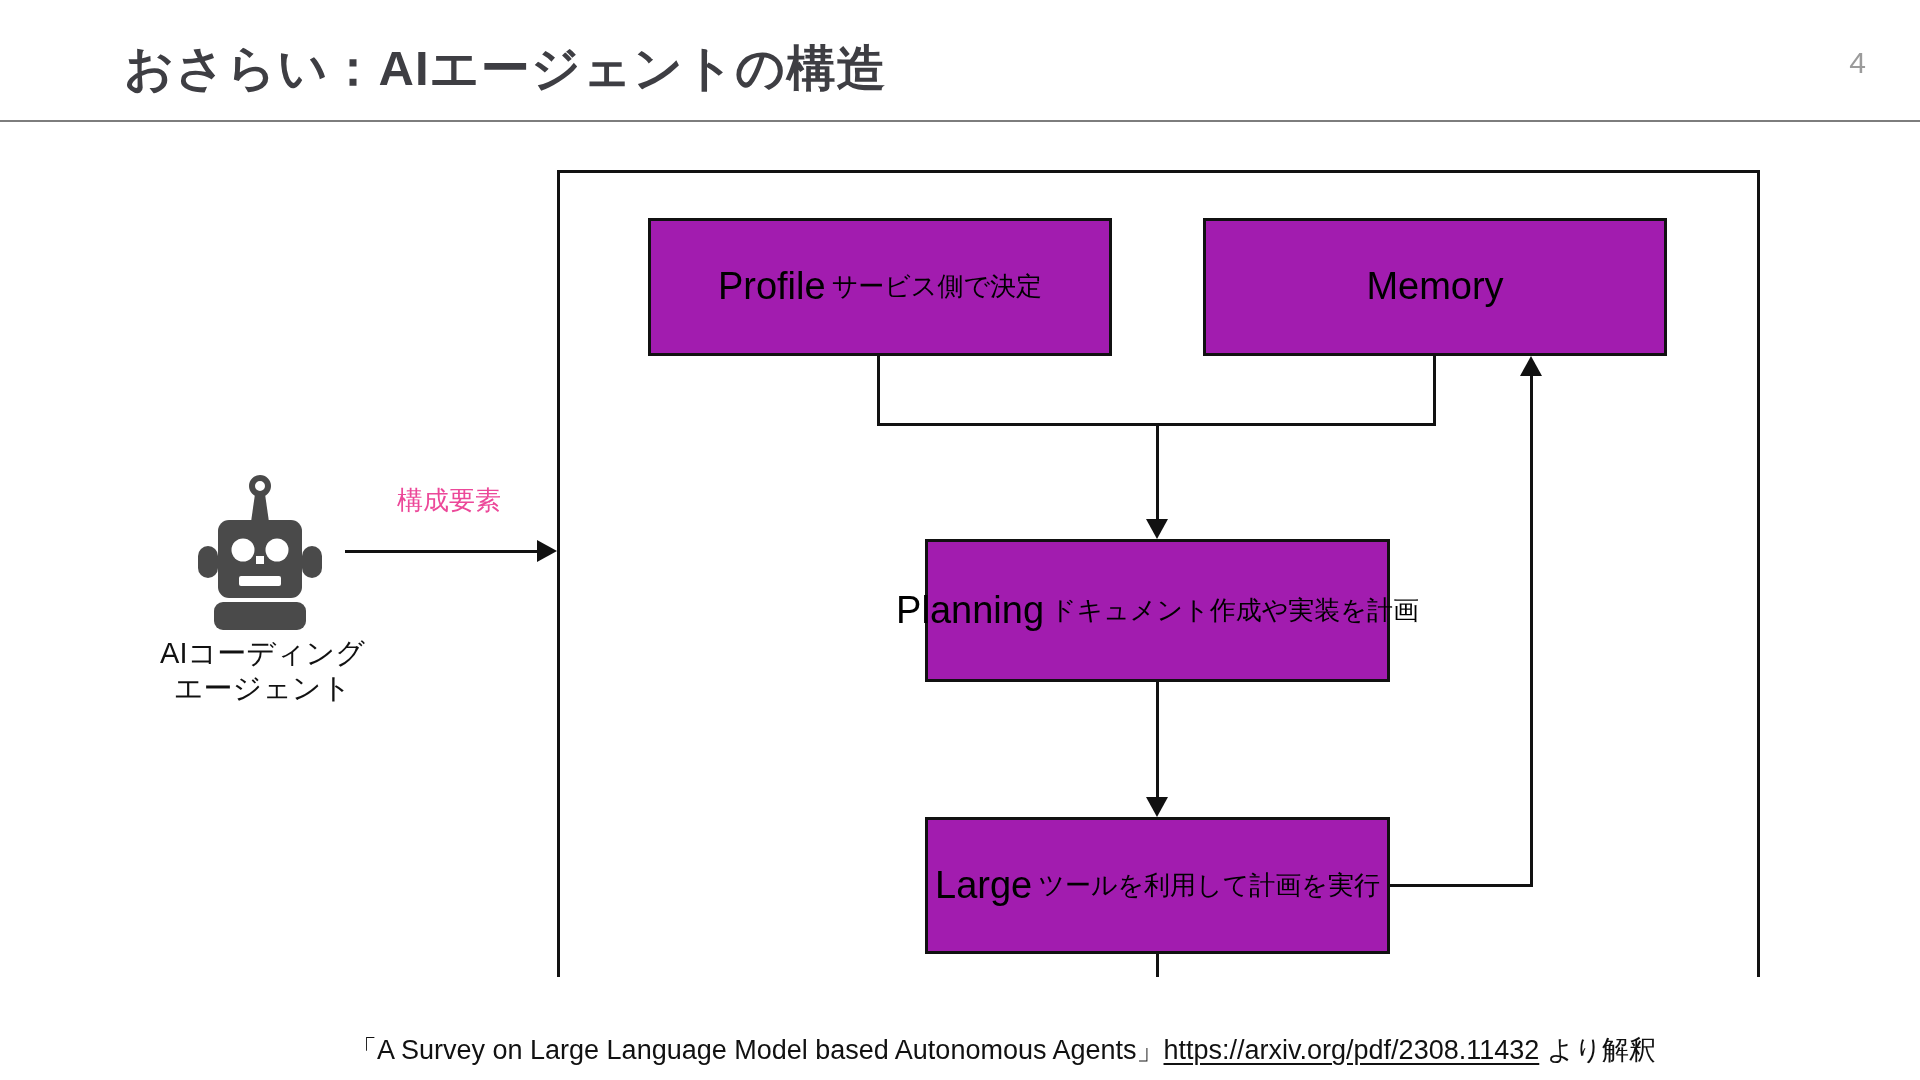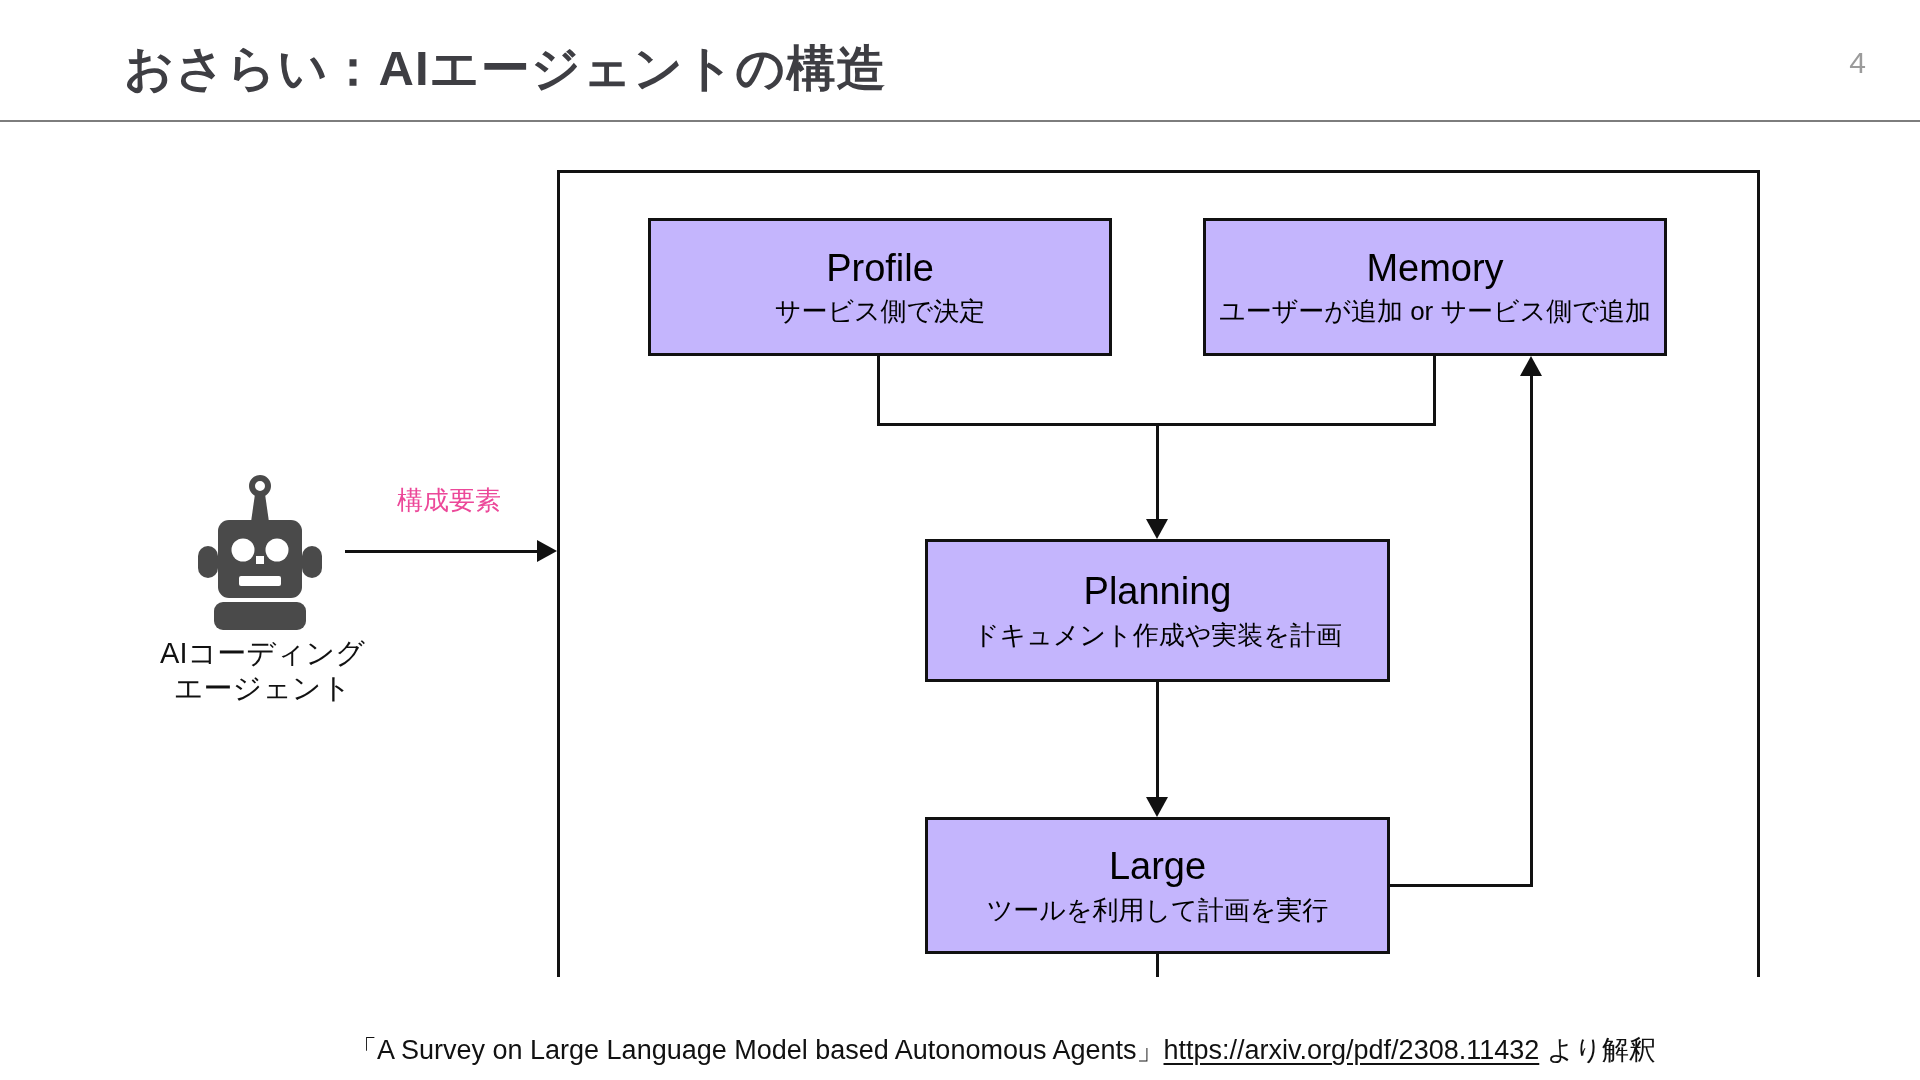--- a/index.html
+++ b/index.html
@@ -39,23 +39,22 @@
     top: 120px;
     width: 100%;
     height: 2px;
     background: #7d7d7d;
   }
 
   
   .node {
     position: absolute;
     border: 3px solid #111;
-    background: #c4b5fd;
+    background: #a21caf;
     display: flex;
-    flex-direction: column;
     align-items: center;
     justify-content: center;
     gap: 6px;
     z-index: 2;
   }
   .node .node-title { font-size: 38px; color: #000; line-height: 1.15; }
   .node .node-subtitle { font-size: 26px; color: #000; line-height: 1.2; white-space: nowrap; }
 
   .container-box {
     position: absolute;
@@ -174,21 +173,20 @@
   <div class="arrowhead right a-robot-arrow"></div>
 
   <div class="container-box"></div>
 
   <div class="node node-profile">
     <div class="node-title">Profile</div>
     <div class="node-subtitle">サービス側で決定</div>
   </div>
   <div class="node node-memory">
     <div class="node-title">Memory</div>
-    <div class="node-subtitle">ユーザーが追加 or サービス側で追加</div>
   </div>
   <div class="node node-planning">
     <div class="node-title">Planning</div>
     <div class="node-subtitle">ドキュメント作成や実装を計画</div>
   </div>
   <div class="node node-action">
     <div class="node-title">Large</div>
     <div class="node-subtitle">ツールを利用して計画を実行</div>
   </div>
 

